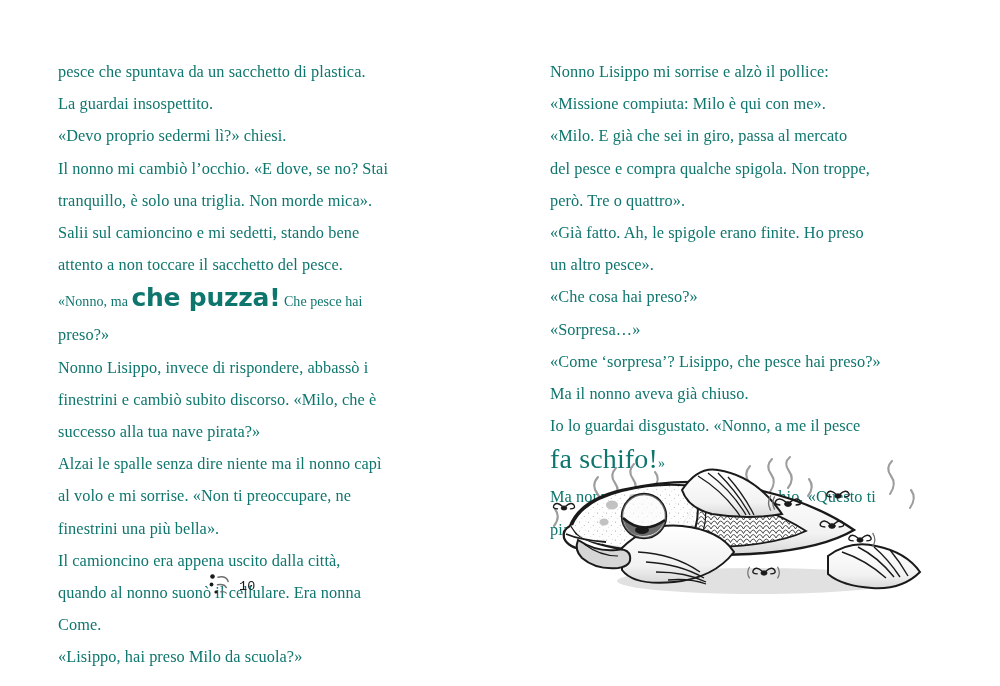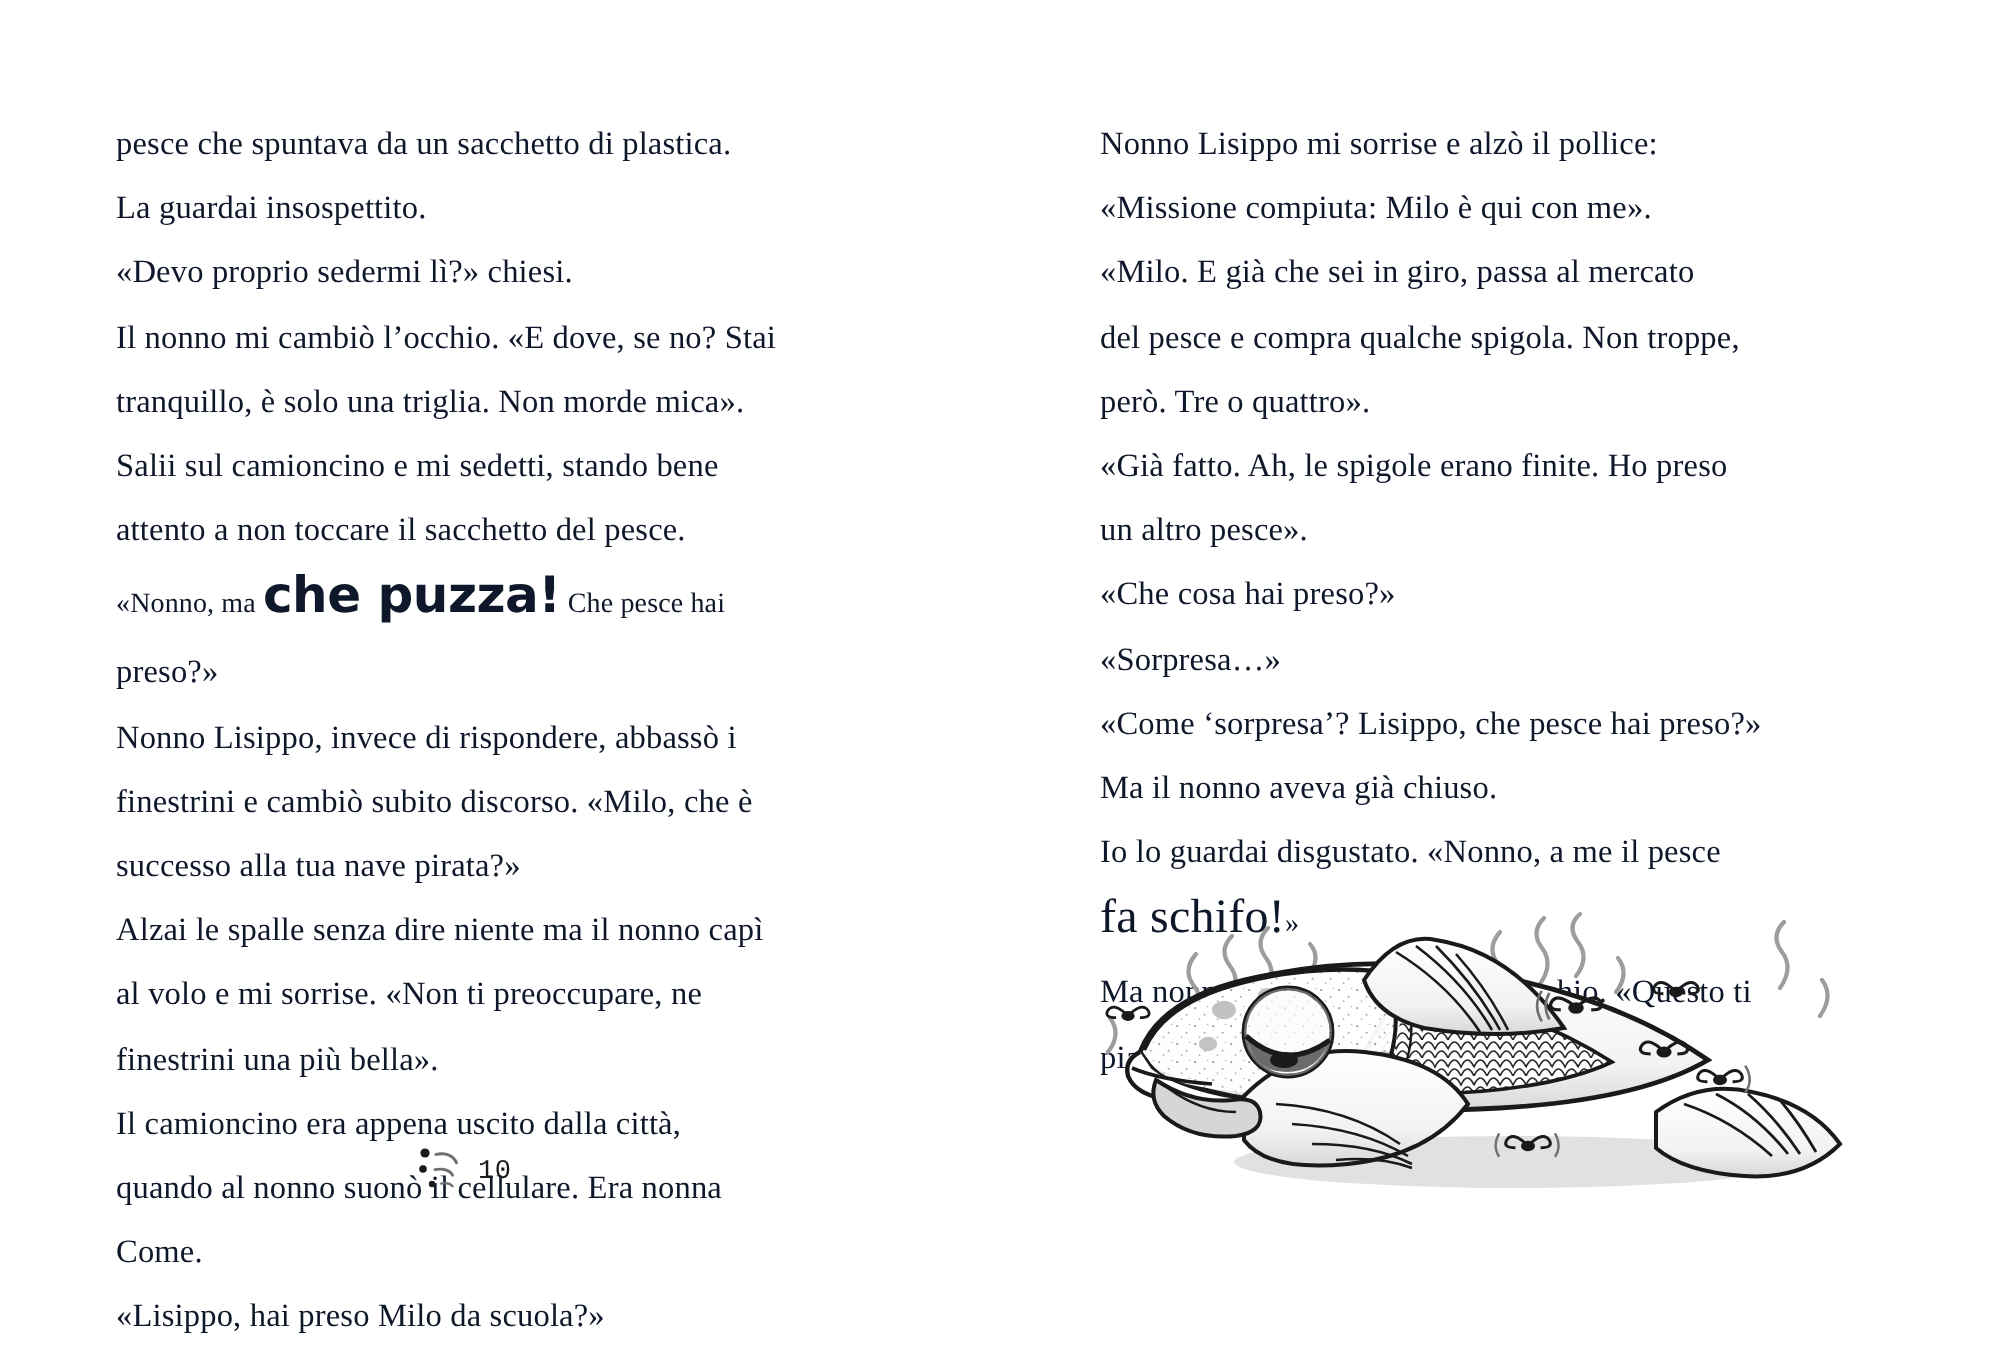--- a/index.html
+++ b/index.html
@@ -36,39 +36,39 @@
     top: 56px;
     left: 0;
     right: 0;
   }
 
   .line {
     font-size: 16.3px;
     line-height: 32.2px;
     letter-spacing: 0.005em;
     white-space: nowrap;
-    color: #0f172a;
+    color: #0f766e;
   }
 
   
   .line.shout-line {
     line-height: 32.2px;
     font-size: 14.6px;
     white-space: nowrap;
   }
   .shout-sans {
     font-family: "DejaVu Sans", "Liberation Sans", sans-serif;
     font-size: 25px;
     font-weight: 700;
     letter-spacing: -0.01em;
     vertical-align: baseline;
   }
   .shout-serif {
     font-family: "Liberation Serif", "DejaVu Serif", serif;
-    font-size: 24px;
+    font-size: 28px;
     font-weight: 400;
     letter-spacing: 0.005em;
     vertical-align: baseline;
   }
   .line.shout-big {
     font-size: 14px;
     line-height: 34px;
   }
 
   

